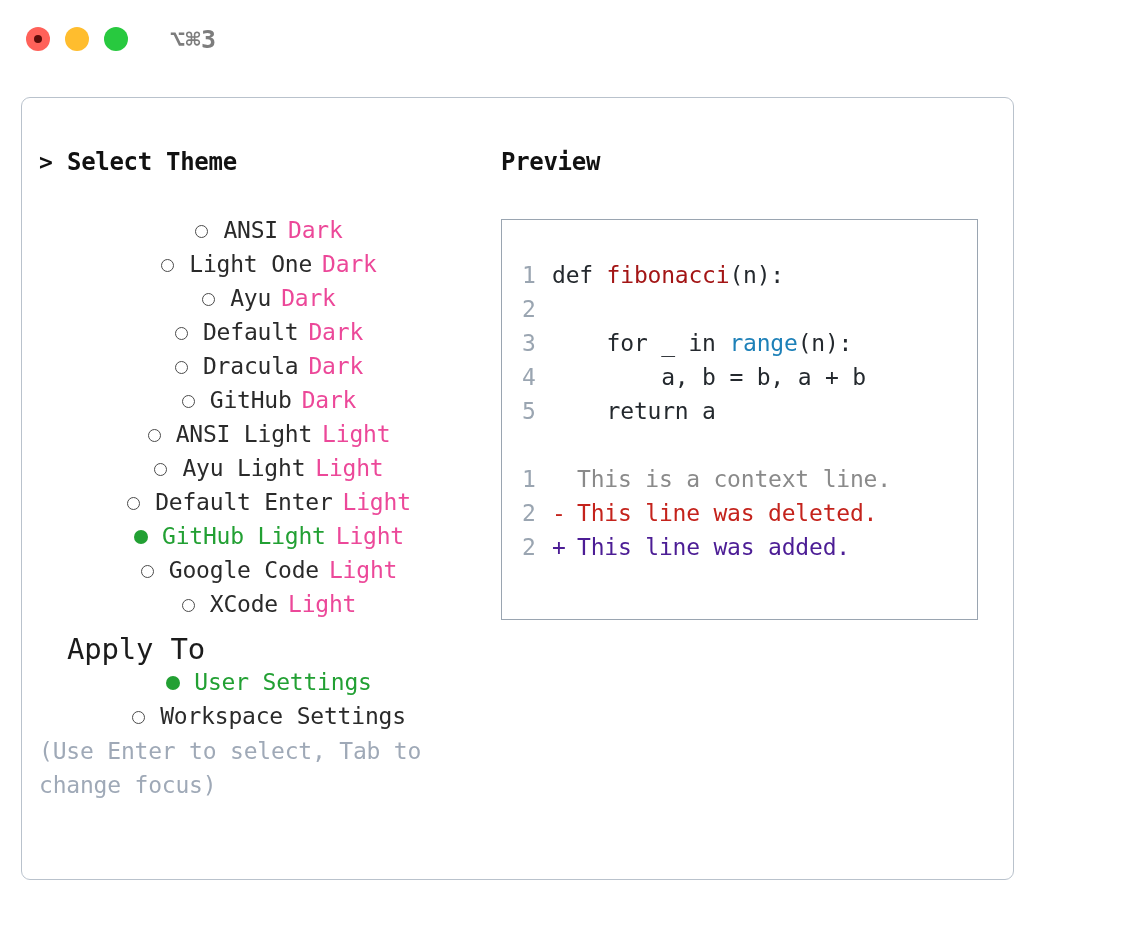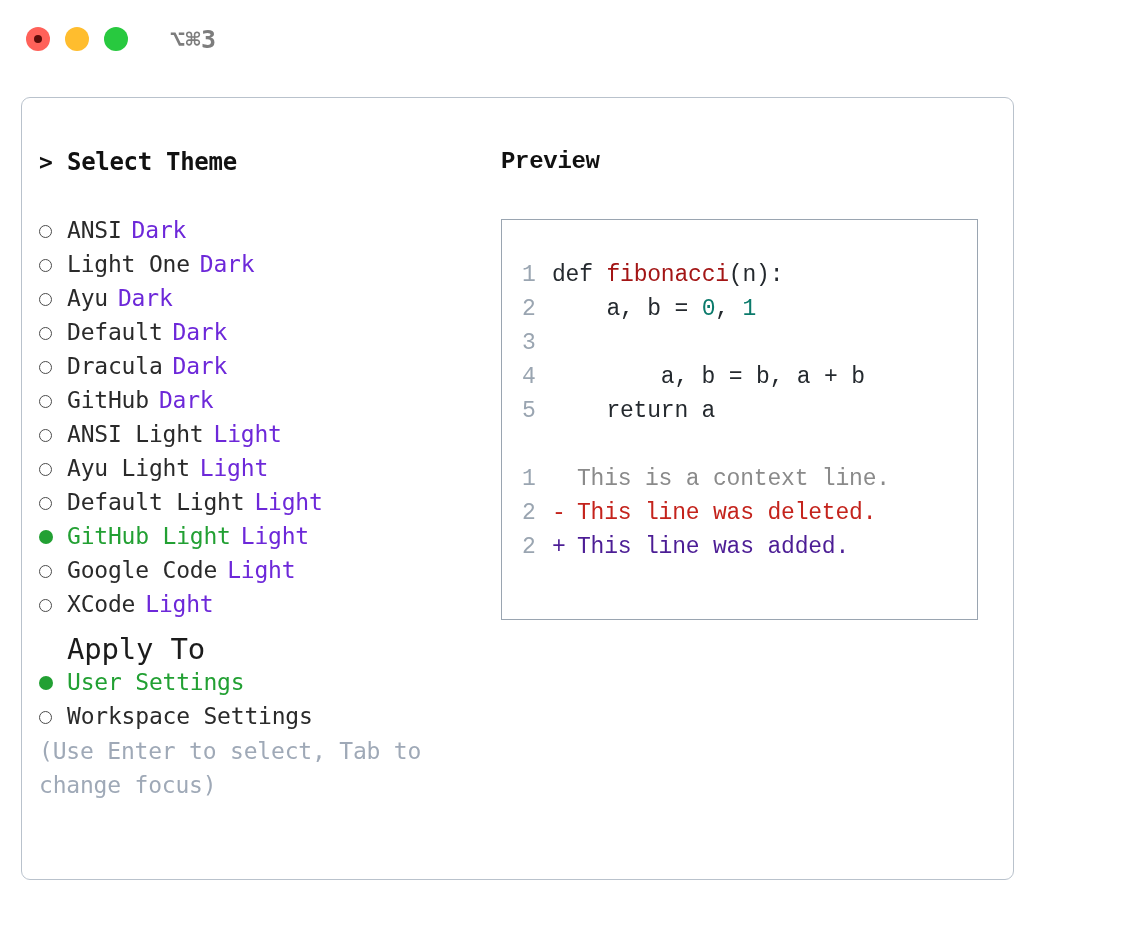--- a/index.html
+++ b/index.html
@@ -107,20 +107,21 @@
     color: #111111;
     font-size: 24px;
     letter-spacing: -0.3px;
   }
 
   .opt-row {
     display: flex;
     align-items: baseline;
     height: 34px;
     font-size: 23px;
+    justify-content: center;
   }
   .opt-row .bullet {
     width: 28px;
     flex: 0 0 28px;
     display: flex;
     align-items: center;
     height: 34px;
   }
   .dot-hollow {
     width: 13px; height: 13px;
@@ -129,21 +130,21 @@
     box-sizing: border-box;
   }
   .dot-filled {
     width: 14px; height: 14px;
     border-radius: 50%;
     background: #22A033;
   }
   .opt-label { color: #2a2a2a; letter-spacing: -0.2px; }
   .opt-label.selected { color: #22A033; }
   .opt-tag {
-    color: #6d28d9;
+    color: #ec4899;
     margin-left: 10px;
     letter-spacing: -0.2px;
     margin-top: 35px;
   }
 
   .section-gap { height: 42px; }
 
   .sub-heading {
     display: flex;
     align-items: baseline;
@@ -160,21 +161,20 @@
     color: #9fa9b7;
     letter-spacing: -0.2px;
   }
 
   
   .right-col {
     position: absolute;
     left: 479px;
     top: 50px;
     width: 490px;
-    font-family: Liberation Mono, monospace;
   }
   .preview-title {
     font-size: 24px;
     font-weight: bold;
     color: #111111;
     height: 34px;
     letter-spacing: -0.3px;
   }
   .preview-box {
     margin-top: 37px;
@@ -295,21 +295,21 @@
             <span class="bullet">
               <span class="dot-hollow"></span>
             </span>
             <span class="opt-label">Ayu Light</span>
             <span class="opt-tag">Light</span>
           </div>
           <div class="opt-row">
             <span class="bullet">
               <span class="dot-hollow"></span>
             </span>
-            <span class="opt-label">Default Light</span>
+            <span class="opt-label">Default Enter</span>
             <span class="opt-tag">Light</span>
           </div>
           <div class="opt-row">
             <span class="bullet">
               <span class="dot-filled"></span>
             </span>
             <span class="opt-label selected">GitHub Light</span>
             <span class="opt-tag">Light</span>
           </div>
           <div class="opt-row">
@@ -352,22 +352,22 @@
 
       <div class="hint">(Use Enter to select, Tab to change focus)</div>
     </div>
 
     <div class="right-col">
       <div class="preview-title">Preview</div>
 
       <div class="preview-box">
         <div id="code-block">
             <div class="code-line"><span class="gutter">1</span><span class="code-text"><span class="tok-plain">def </span><span class="tok-fn">fibonacci</span><span class="tok-plain">(n):</span></span></div>
-            <div class="code-line"><span class="gutter">2</span><span class="code-text"><span class="tok-plain">    a, b = </span><span class="tok-num">0</span><span class="tok-plain">, </span><span class="tok-num">1</span></span></div>
-            <div class="code-line"><span class="gutter">3</span></div>
+            <div class="code-line"><span class="gutter">2</span></div>
+            <div class="code-line"><span class="gutter">3</span><span class="code-text"><span class="tok-plain">    for _ in </span><span class="tok-call">range</span><span class="tok-plain">(n):</span></span></div>
             <div class="code-line"><span class="gutter">4</span><span class="code-text"><span class="tok-plain">        a, b = b, a + b</span></span></div>
             <div class="code-line"><span class="gutter">5</span><span class="code-text"><span class="tok-plain">    return a</span></span></div>
           </div>
         <div class="blank-line"></div>
         <div id="diff-block">
             <div class="code-line"><span class="gutter">1</span><span class="diff-ctx"><span class="sign"> </span><span>This is a context line.</span></span></div>
             <div class="code-line"><span class="gutter">2</span><span class="diff-del"><span class="sign">-</span><span>This line was deleted.</span></span></div>
             <div class="code-line"><span class="gutter">2</span><span class="diff-add"><span class="sign">+</span><span>This line was added.</span></span></div>
           </div>
       </div>

